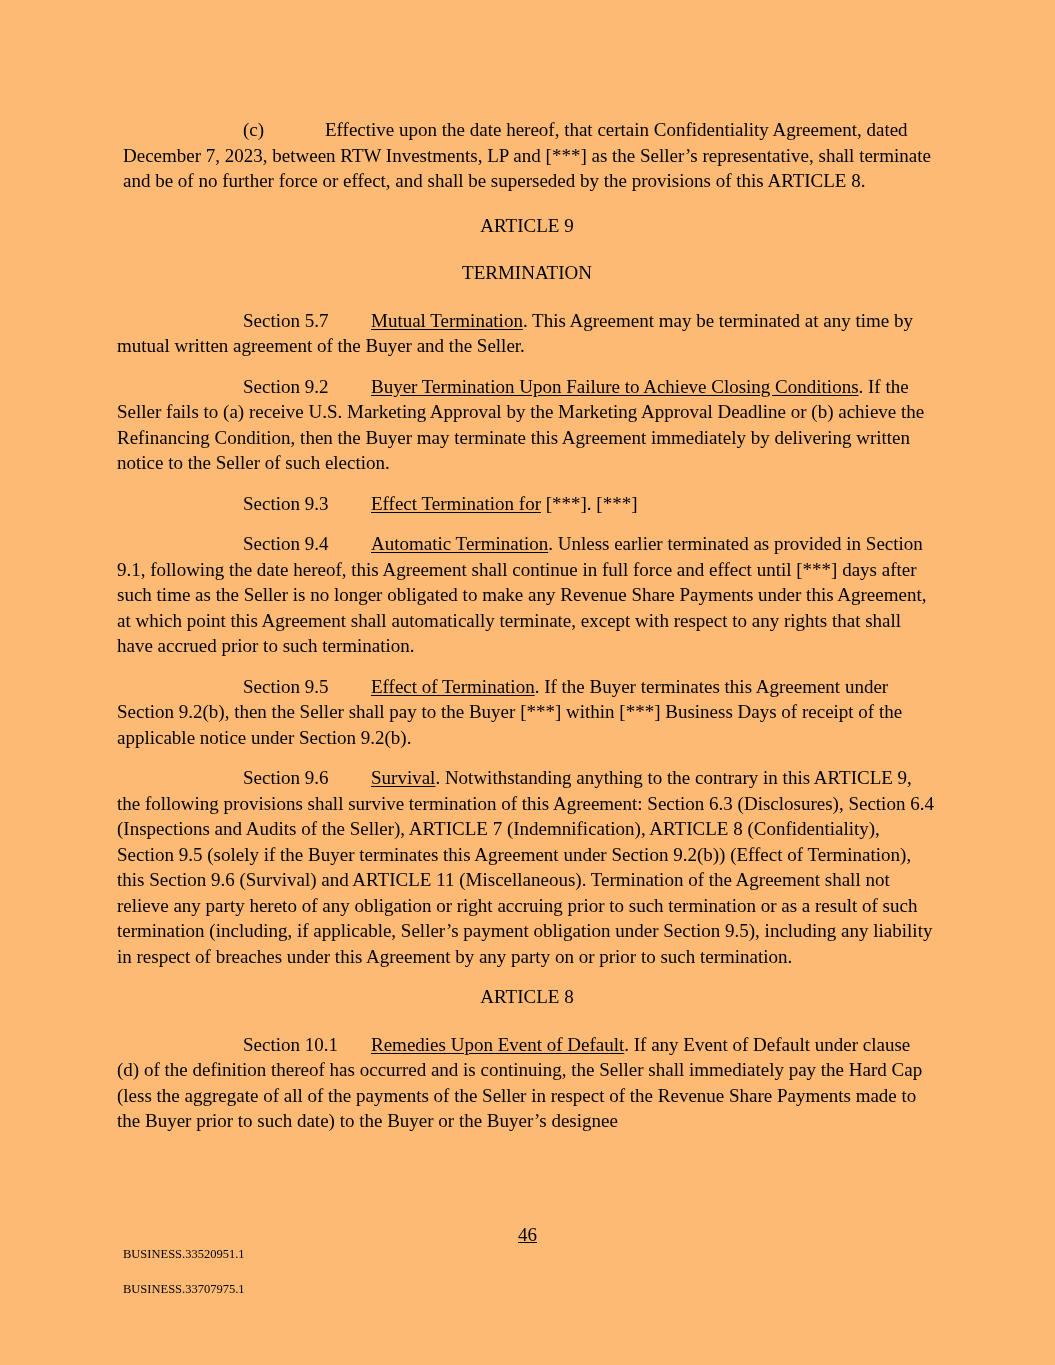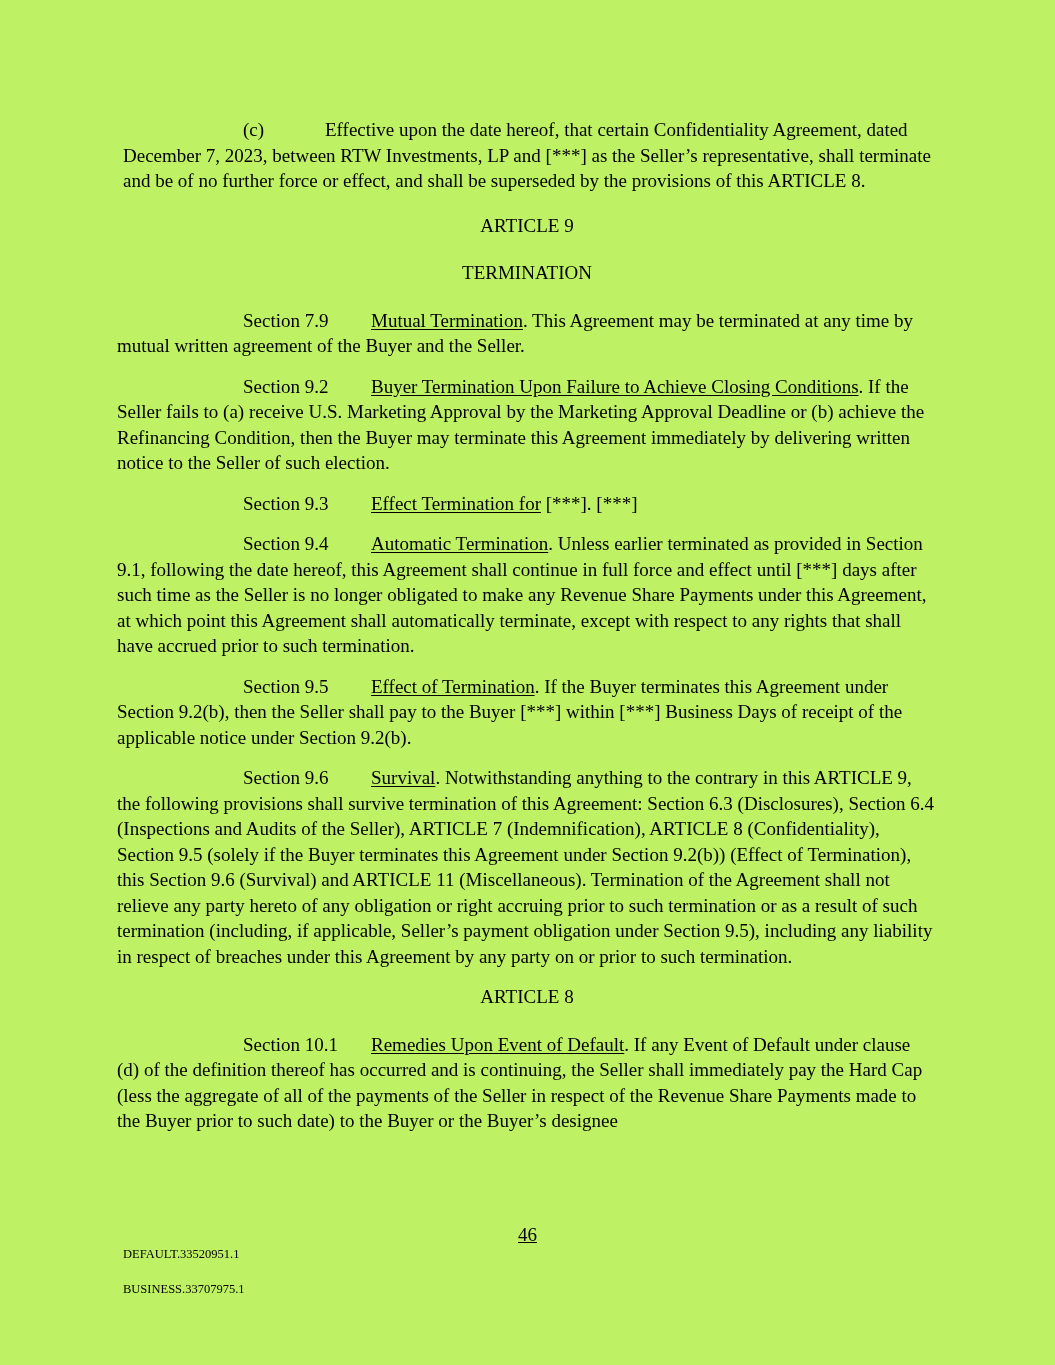--- a/index.html
+++ b/index.html
@@ -1,20 +1,20 @@
 <!DOCTYPE html>
 <html><head>
 <meta charset="utf-8">
 <style>
   html, body { margin: 0; padding: 0; background: #ffffff; }
   .page {
     position: relative;
     width: 1055px;
     height: 1365px;
-    background: #bef264;
+    background: #fdba74;
     color: #000000;
     font-family: "Liberation Serif", serif;
     font-size: 19px;
     line-height: 25.5px;
     overflow: hidden;
   }
   .content {
     position: absolute;
     left: 117px;
     top: 117px;
@@ -46,34 +46,34 @@
 <body>
 
 <div class="page">
   <div class="content">
 
     <p class="para clause"><span class="clause-label">(c)</span><span>Effective upon the date hereof, that certain Confidentiality Agreement, dated December 7, 2023, between RTW Investments, LP and [***] as the Seller’s representative, shall terminate and be of no further force or effect, and shall be superseded by the provisions of this ARTICLE 8.</span></p>
 
     <p class="center">ARTICLE 9</p>
     <p class="center">TERMINATION</p>
 
-    <p class="para"><span class="sec-label">Section 7.9</span><span class="u">Mutual Termination</span><span>. This Agreement may be terminated at any time by mutual written agreement of the Buyer and the Seller.</span></p>
+    <p class="para"><span class="sec-label">Section 5.7</span><span class="u">Mutual Termination</span><span>. This Agreement may be terminated at any time by mutual written agreement of the Buyer and the Seller.</span></p>
 
     <p class="para"><span class="sec-label">Section 9.2</span><span class="u">Buyer Termination Upon Failure to Achieve Closing Conditions</span><span>. If the Seller fails to (a) receive U.S. Marketing Approval by the Marketing Approval Deadline or (b) achieve the Refinancing Condition, then the Buyer may terminate this Agreement immediately by delivering written notice to the Seller of such election.</span></p>
 
     <p class="para"><span class="sec-label">Section 9.3</span><span class="u">Effect Termination for</span><span> [***]. [***]</span></p>
 
     <p class="para"><span class="sec-label">Section 9.4</span><span class="u">Automatic Termination</span><span>. Unless earlier terminated as provided in Section 9.1, following the date hereof, this Agreement shall continue in full force and effect until [***] days after such time as the Seller is no longer obligated to make any Revenue Share Payments under this Agreement, at which point this Agreement shall automatically terminate, except with respect to any rights that shall have accrued prior to such termination.</span></p>
 
     <p class="para"><span class="sec-label">Section 9.5</span><span class="u">Effect of Termination</span><span>. If the Buyer terminates this Agreement under Section 9.2(b), then the Seller shall pay to the Buyer [***] within [***] Business Days of receipt of the applicable notice under Section 9.2(b).</span></p>
 
     <p class="para"><span class="sec-label">Section 9.6</span><span class="u">Survival</span><span>. Notwithstanding anything to the contrary in this ARTICLE 9, the following provisions shall survive termination of this Agreement: Section 6.3 (Disclosures), Section 6.4 (Inspections and Audits of the Seller), ARTICLE 7 (Indemnification), ARTICLE 8 (Confidentiality), Section 9.5 (solely if the Buyer terminates this Agreement under Section 9.2(b)) (Effect of Termination), this Section 9.6 (Survival) and ARTICLE 11 (Miscellaneous). Termination of the Agreement shall not relieve any party hereto of any obligation or right accruing prior to such termination or as a result of such termination (including, if applicable, Seller’s payment obligation under Section 9.5), including any liability in respect of breaches under this Agreement by any party on or prior to such termination.</span></p>
 
     <p class="center">ARTICLE 8</p>
 
     <p class="para"><span class="sec-label">Section 10.1</span><span class="u">Remedies Upon Event of Default</span><span>.  If any Event of Default under clause (d) of the definition thereof has occurred and is continuing, the Seller shall immediately pay the Hard Cap (less the aggregate of all of the payments of the Seller in respect of the Revenue Share Payments made to the Buyer prior to such date) to the Buyer or the Buyer’s designee</span></p>
 
   </div>
 
   <div class="page-number">46</div>
-  <div class="footer-id first">DEFAULT.33520951.1</div>
+  <div class="footer-id first">BUSINESS.33520951.1</div>
   <div class="footer-id second">BUSINESS.33707975.1</div>
 </div>
 
 </body></html>

